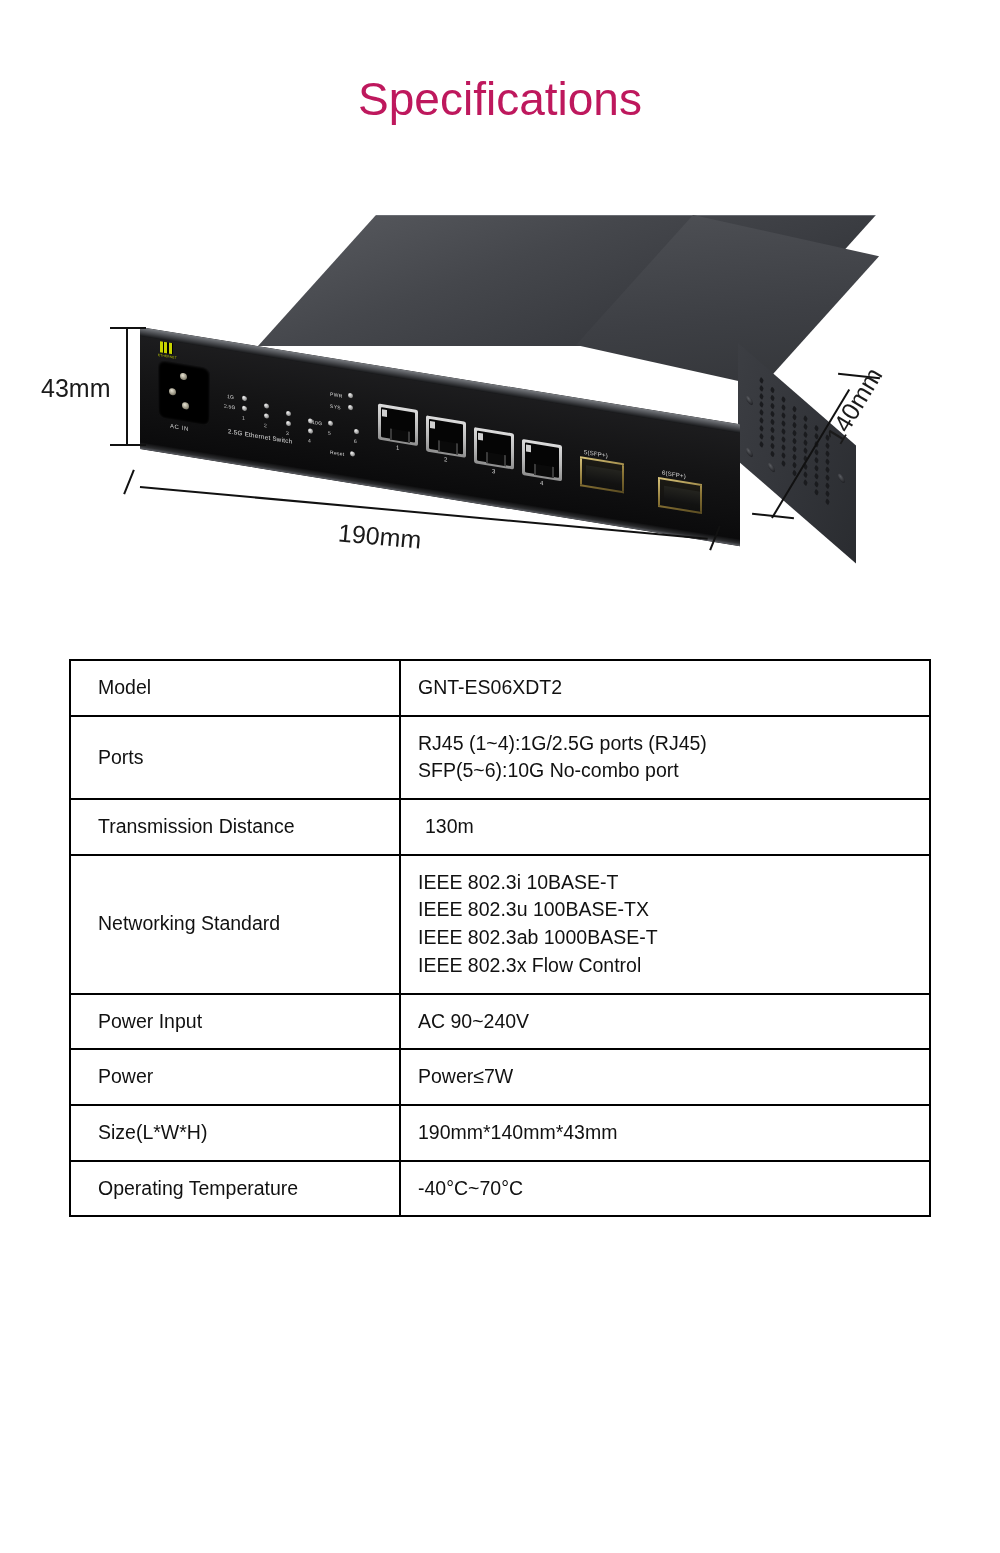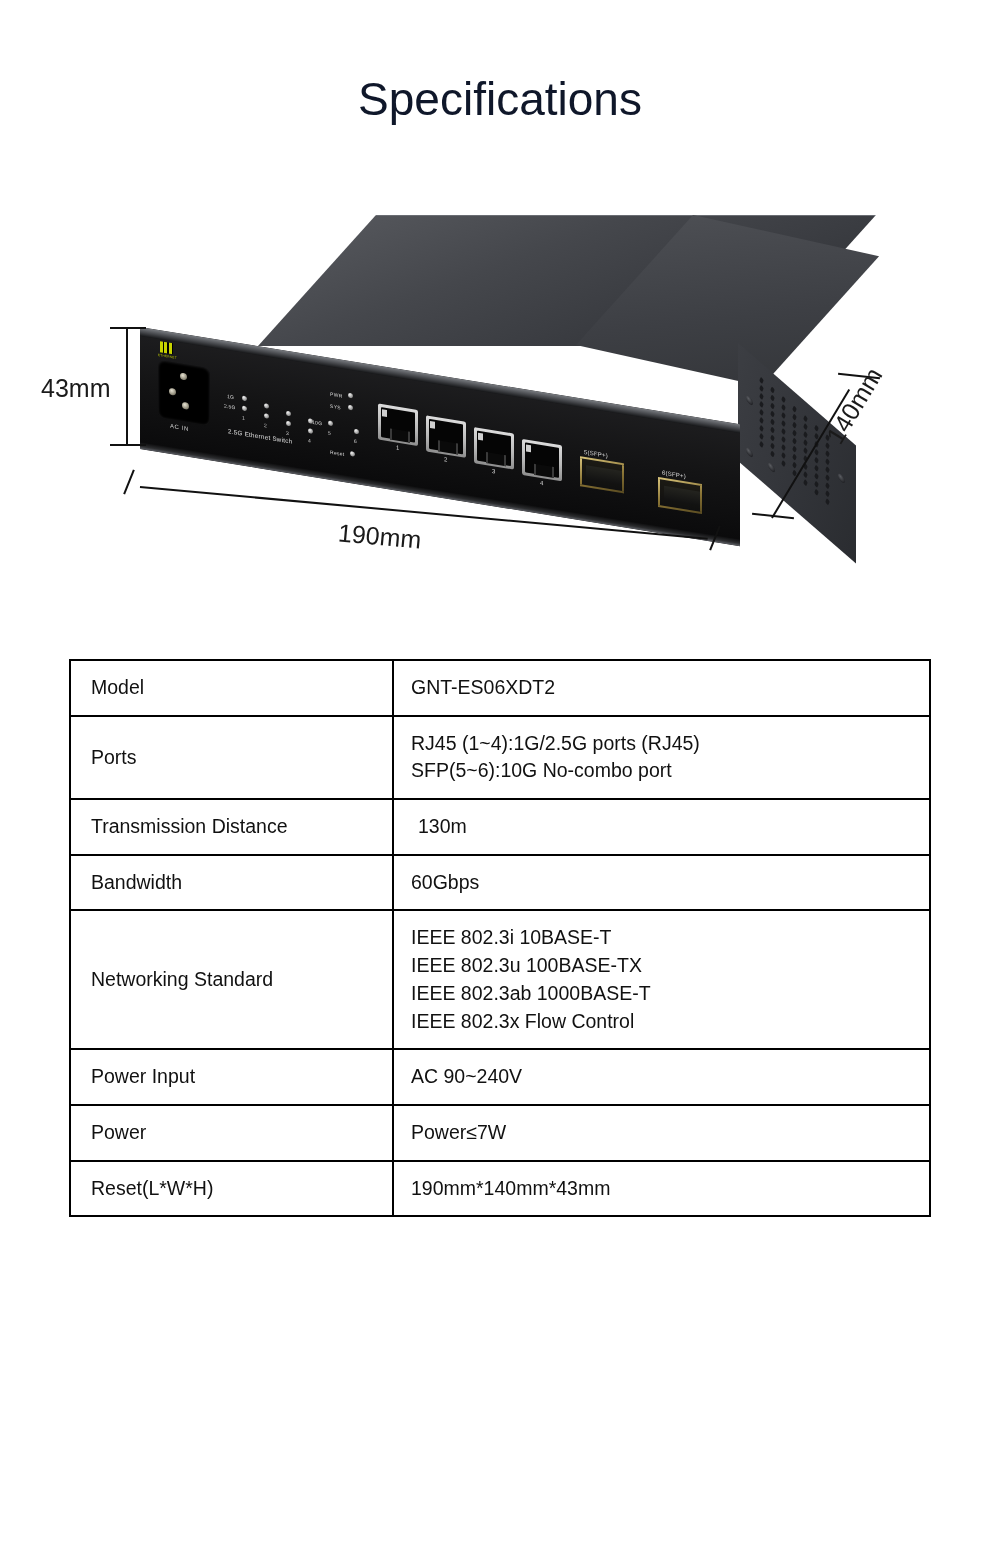--- a/index.html
+++ b/index.html
@@ -19,21 +19,21 @@
   
   #page-title {
     position: absolute;
     top: 72px;
     left: 0;
     width: 1000px;
     text-align: center;
     font-size: 46px;
     font-weight: 400;
     letter-spacing: 0px;
-    color: #0f172a;
+    color: #be185d;
   }
 
   
   #product-figure {
     position: absolute;
     top: 195px;
     left: 0;
     width: 1000px;
     height: 430px;
   }
@@ -298,21 +298,21 @@
     left: 69px;
     top: 659px;
     width: 862px;
     border-collapse: collapse;
     table-layout: fixed;
   }
   #spec-table td {
     border: 2px solid #000;
     font-size: 19.5px;
     color: #111;
-    padding: 13px 0 13px 20px;
+    padding: 13px 0 13px 27px;
     vertical-align: middle;
     line-height: 1.42;
   }
   #spec-table td.key { width: 301px; }
   #spec-table td.val { padding-left: 17px; }
   .val-indent { padding-left: 24px !important; }
 </style>
 </head>
 <body>
 
@@ -503,36 +503,36 @@
     <tr>
         <td class="key">Ports</td>
         <td class="val" style="white-space:pre-line;">RJ45 (1~4):1G/2.5G ports (RJ45)
 SFP(5~6):10G No-combo port</td>
       </tr>
     <tr>
         <td class="key">Transmission Distance</td>
         <td class="val val-indent">130m</td>
       </tr>
     <tr>
-        <td class="key">Bandwidth</td>
-        <td class="val">60Gbps</td>
-      </tr>
-    <tr>
         <td class="key">Networking Standard</td>
         <td class="val" style="white-space:pre-line;">IEEE 802.3i 10BASE-T
 IEEE 802.3u 100BASE-TX
 IEEE 802.3ab 1000BASE-T
 IEEE 802.3x Flow Control</td>
       </tr>
     <tr>
         <td class="key">Power Input</td>
         <td class="val">AC 90~240V</td>
       </tr>
     <tr>
         <td class="key">Power</td>
         <td class="val">Power≤7W</td>
       </tr>
     <tr>
-        <td class="key">Reset(L*W*H)</td>
+        <td class="key">Size(L*W*H)</td>
         <td class="val">190mm*140mm*43mm</td>
+      </tr>
+    <tr>
+        <td class="key">Operating Temperature</td>
+        <td class="val">-40°C~70°C</td>
       </tr>
   </tbody>
 </table>
 
 </body></html>

